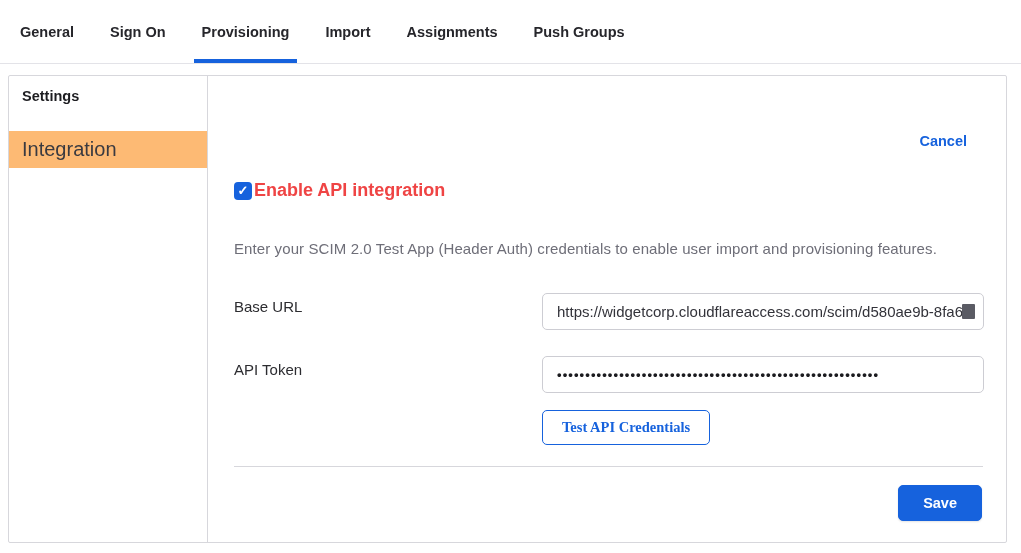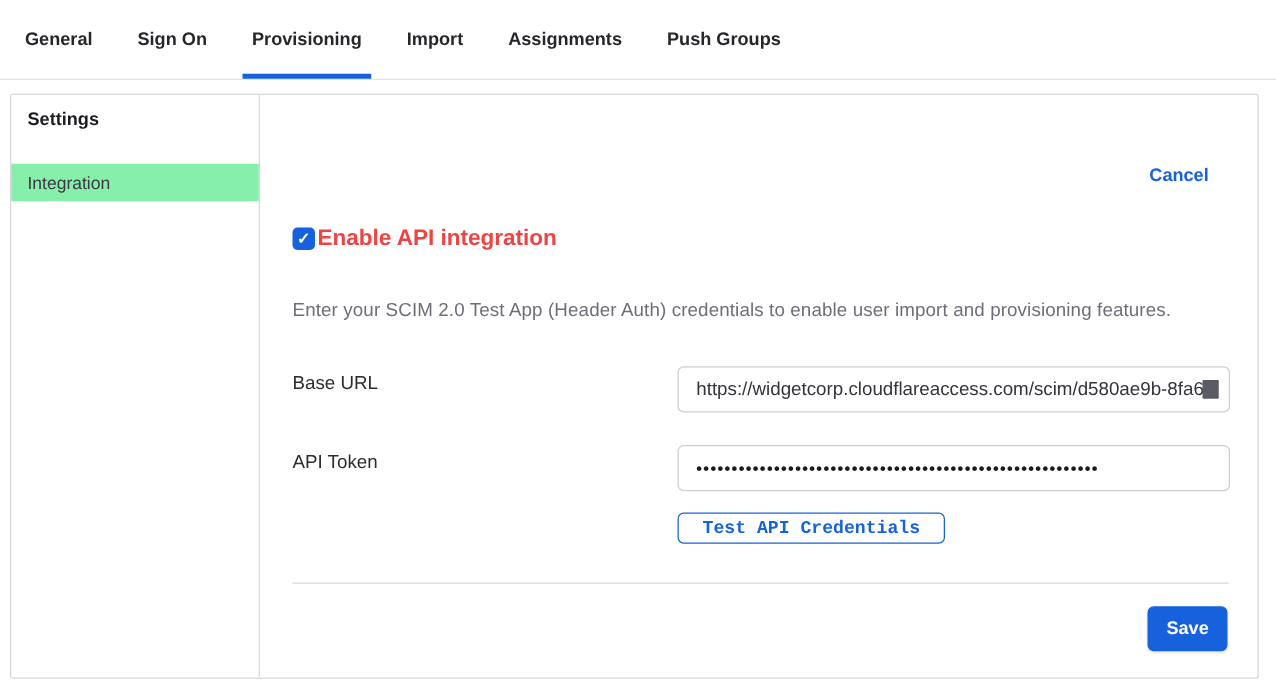--- a/index.html
+++ b/index.html
@@ -26,22 +26,22 @@
     display: flex;
   }
 
   
   .sidebar { width: 199px; border-right: 1px solid #d7d7dc; flex: 0 0 auto; }
   .sidebar-header {
     font-size: 14.5px; font-weight: bold; color: #1d1d21;
     padding: 12px 13px 27px 13px;
   }
   .sidebar-item {
-    font-size: 14px; color: #3a3a40; padding: 7px 13px;
-    background: #86efac; cursor: pointer;
+    font-size: 20px; color: #3a3a40; padding: 7px 13px;
+    background: #fdba74; cursor: pointer;
   }
 
   
   .content { position: relative; flex: 1 1 auto; }
 
   .cancel-link {
     position: absolute; top: 57px; right: 39px;
     color: #1662dd; font-size: 14.5px; font-weight: bold; cursor: pointer;
     text-decoration: none;
   }
@@ -76,31 +76,31 @@
   .overflow-block {
     flex: 0 0 auto; width: 13px; height: 15px; background: #5a5b64;
     border-radius: 1px; margin-left: -1px;
   }
   .input-apitoken .val {
     font-size: 13px; font-weight: bold; color: #1b1b1f; letter-spacing: 1.1px;
     overflow: hidden;
   }
 
   .test-btn {
-    position: absolute; left: 334px; top: 334px; height: 25px; padding: 1px 19px;
+    position: absolute; left: 334px; top: 334px; height: 35px; padding: 1px 19px;
     background: #fff; border: 1px solid #1662dd; border-radius: 5px;
     color: #1662dd; font-size: 14.5px; font-weight: bold;
-    font-family: Liberation Mono, monospace; cursor: pointer;
+    font-family: Liberation Serif, serif; cursor: pointer;
     display: flex; align-items: center;
   }
 
   .divider { position: absolute; left: 26px; right: 23px; top: 390px; height: 1px; background: #d7d7dc; }
 
   .save-btn {
-    position: absolute; right: 24px; top: 409px; height: 36px; padding: 0 14px;
+    position: absolute; right: 24px; top: 409px; height: 36px; padding: 0 24px;
     background: #1662dd; border: 1px solid #1662dd; border-radius: 5px;
     color: #ffffff; font-size: 14.5px; font-weight: bold;
     font-family: "Liberation Sans", sans-serif; cursor: pointer;
     display: flex; align-items: center; box-shadow: 0 1px 2px rgba(29,29,33,0.12);
   }
 </style>
 </head>
 <body>
 
 <nav class="tabbar">

